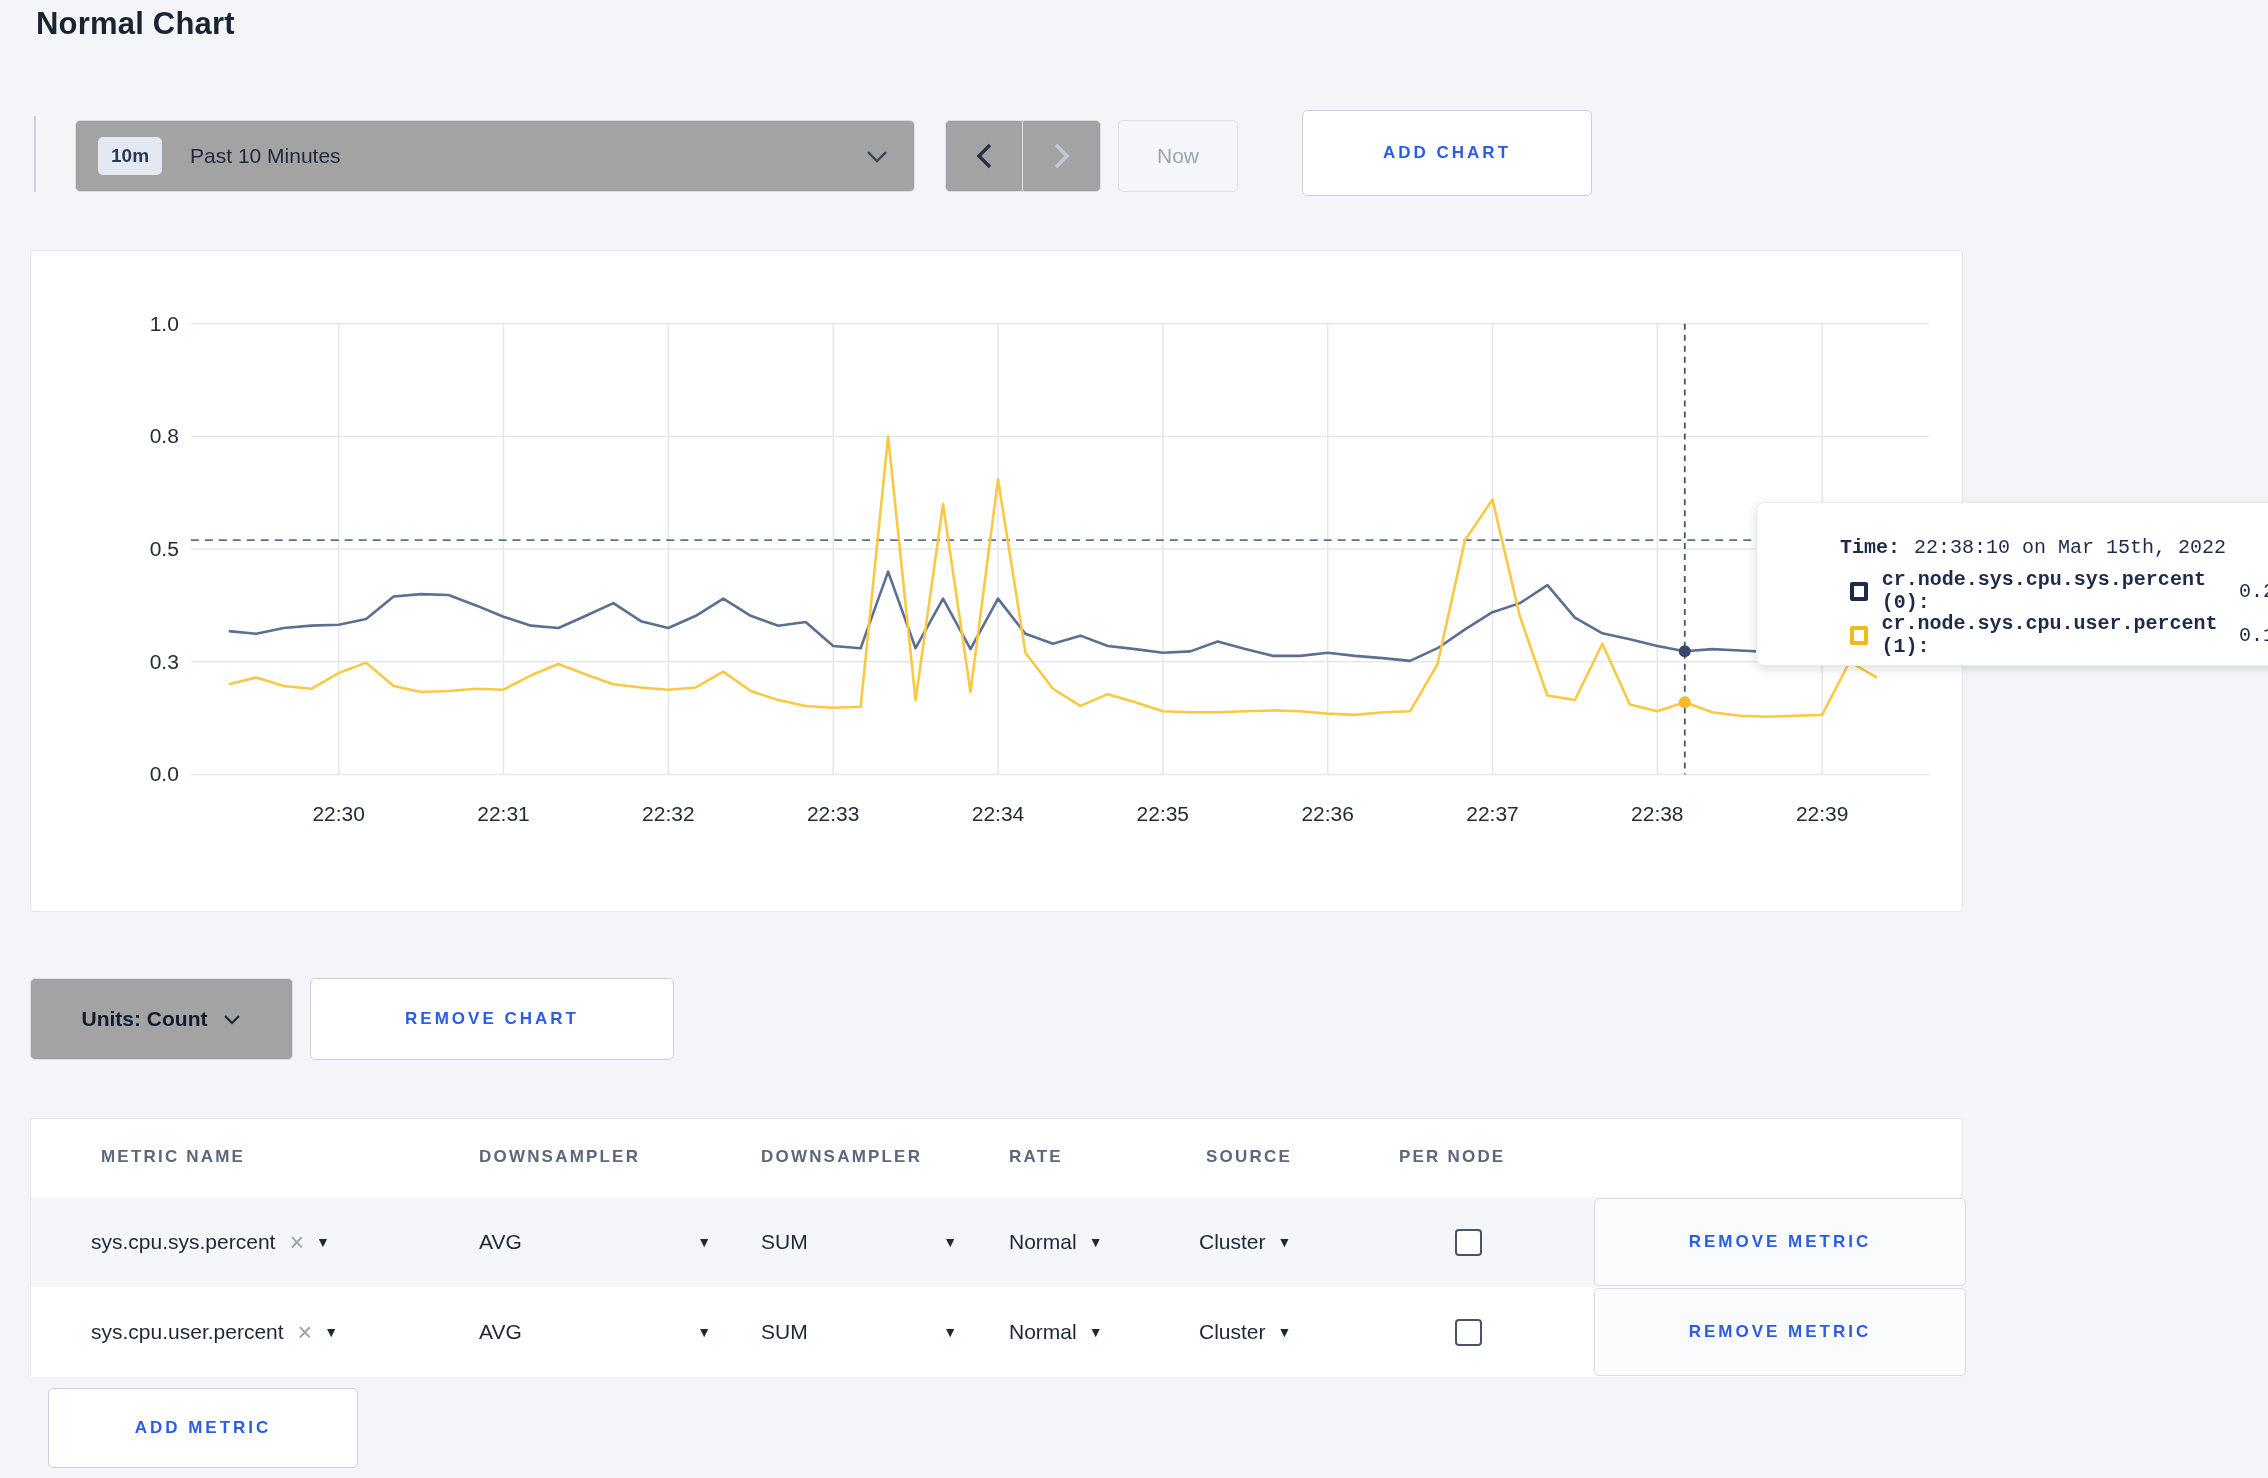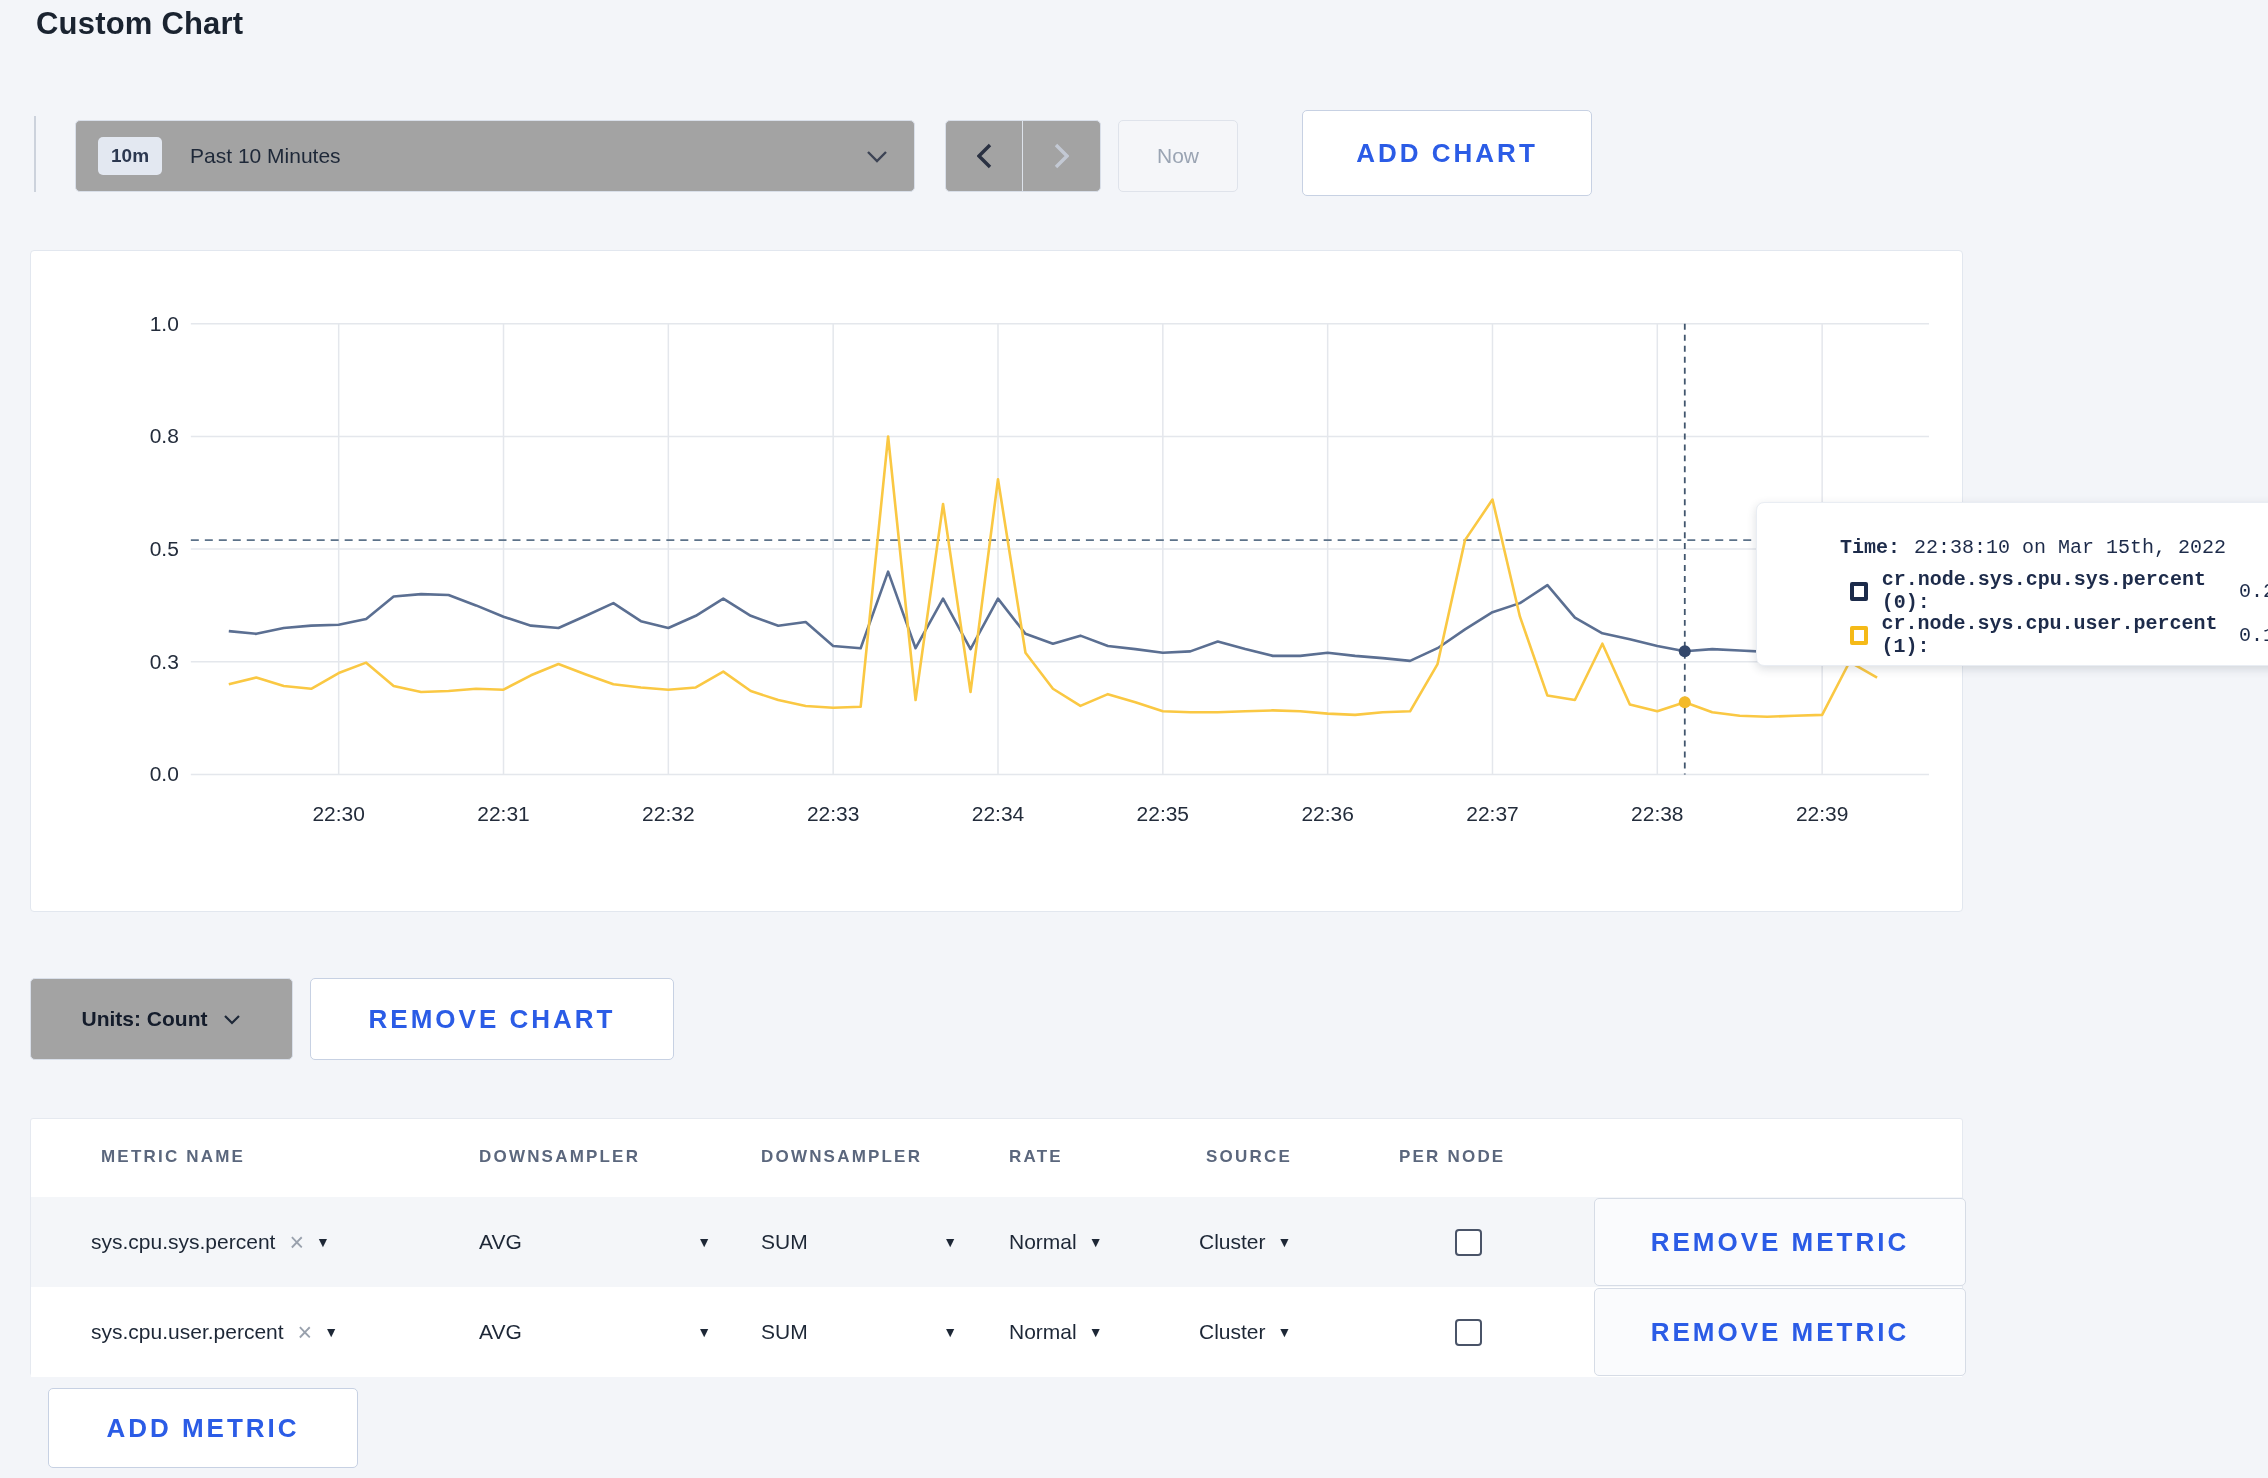--- a/index.html
+++ b/index.html
@@ -21,21 +21,21 @@
   .ctl { background:#a3a3a3; border:1px solid #d9dfe9; border-radius:5px; }
   #timerange-select { left:75px; top:120px; width:840px; height:72px; display:flex; align-items:center; cursor:pointer; }
   #timerange-badge { margin-left:22px; background:#e3e8f1; color:#2c3850; font-weight:bold; font-size:19px; border-radius:5px; padding:8px 13px; }
   #timerange-label { margin-left:28px; font-size:21px; color:#1e2838; }
   #timerange-chevron { margin-left:auto; margin-right:26px; }
   #nav-arrows { left:945px; top:120px; width:156px; height:72px; display:flex; }
   .nav-half { width:78px; height:100%; display:flex; align-items:center; justify-content:center; cursor:pointer; }
   #nav-prev { border-right:1px solid #dde2ea; }
   #now-button { left:1118px; top:120px; width:120px; height:72px; background:#f5f6f9; border:1px solid #dfe3eb; border-radius:5px;
     color:#9aa4b3; font-size:21px; display:flex; align-items:center; justify-content:center; cursor:default; }
-  .blue-btn { background:#fff; border:1px solid #c7d1e3; border-radius:5px; color:#2b5ce6; font-size:26px; font-weight:600;
+  .blue-btn { background:#fff; border:1px solid #c7d1e3; border-radius:5px; color:#2b5ce6; font-size:17px; font-weight:600;
     letter-spacing:3px; display:flex; align-items:center; justify-content:center; cursor:pointer; }
   #add-chart-button { left:1302px; top:110px; width:290px; height:86px; }
 
   
   #chart-panel { left:30px; top:250px; width:1933px; height:662px; background:#fff; border:1px solid #e2e7ef; border-radius:4px; }
   #chart-svg { width:100%; height:100%; }
   .grid { stroke:#e4e7ec; stroke-width:1.5; }
   .ytick { font-size:21px; fill:#232c3b; text-anchor:end; font-family:"Liberation Sans",sans-serif; }
   .xtick { font-size:21px; fill:#232c3b; text-anchor:middle; font-family:"Liberation Sans",sans-serif; }
   .maxline { stroke:#5c7289; stroke-width:2; stroke-dasharray:8 6; }
@@ -72,21 +72,21 @@
   .caret { font-size:14px; color:#1d2736; margin-left:12px; }
   .caret-end { margin-left:auto; }
   .x-icon { color:#99a1ad; font-size:25px; margin-left:14px; cursor:pointer; }
   .checkbox { position:absolute; left:1424px; top:32px; width:27px; height:27px; border:2px solid #4a5468; border-radius:4px; background:#fff; cursor:pointer; }
   .remove-metric { position:absolute; left:1563px; top:1px; width:372px; height:88px; background:#fafbfd; border:1px solid #d6dce6; }
   #add-metric-button { left:48px; top:1388px; width:310px; height:80px; }
 </style>
 </head>
 <body>
 
-<h1 id="page-title" class="abs">Custom Chart</h1>
+<h1 id="page-title" class="abs">Normal Chart</h1>
 
 <div id="toolbar-divider" class="abs"></div>
 
 <div id="timerange-select" class="abs ctl">
   <span id="timerange-badge">10m</span>
   <span id="timerange-label">Past 10 Minutes</span>
   <svg id="timerange-chevron" width="22" height="13" viewBox="0 0 22 13">
     <polyline points="2,2 11,11 20,2" fill="none" stroke="#3c4354" stroke-width="2.4"></polyline>
   </svg>
 </div>

